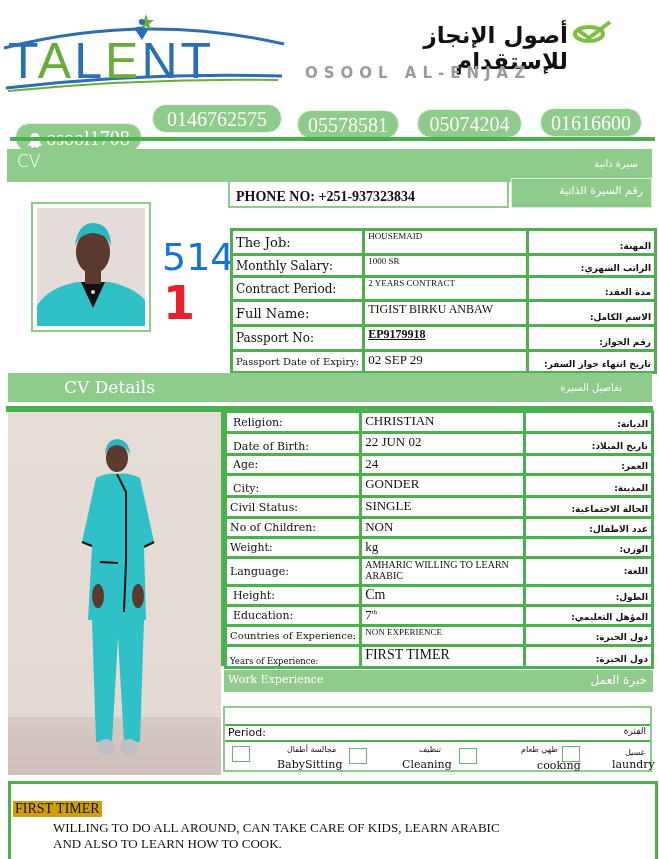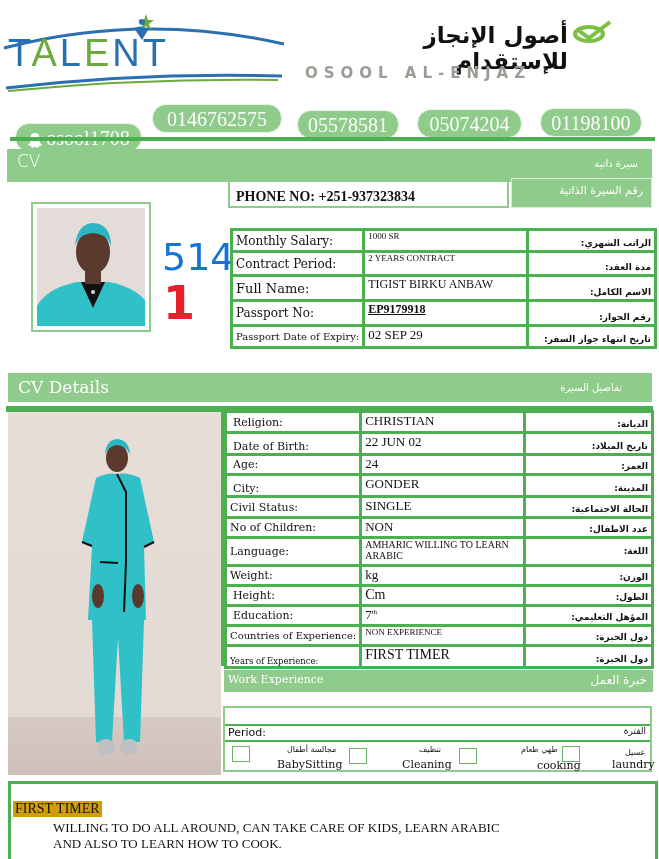--- a/index.html
+++ b/index.html
@@ -2,21 +2,21 @@
 <html><head>
 <meta charset="utf-8">
 <style>
   * { box-sizing: border-box; margin: 0; padding: 0; }
   html, body { width: 659px; height: 859px; background: #ffffff; overflow: hidden; }
   body { position: relative; font-family: "Liberation Serif", serif; color: #111; }
 
   
   .logo-talent { position: absolute; left: 2px; top: 2px; width: 284px; height: 92px; }
   .logo-talent .arc { position: absolute; left: 0; top: 8px; }
-  .logo-talent .word { position: absolute; left: 6px; top: 30px; font-family: "Liberation Sans", sans-serif; font-size: 38px; letter-spacing: 3px; font-weight: 400; }
+  .logo-talent .word { position: absolute; left: 6px; top: 30px; font-family: "Liberation Sans", sans-serif; font-size: 50px; letter-spacing: 3px; font-weight: 400; }
   .logo-talent .word .b { color: #2a6fb0; }
   .logo-talent .word .g { color: #6aab3c; }
   .osool-arabic { position: absolute; left: 303px; top: 22px; width: 265px; text-align: right; font-family: "DejaVu Sans", sans-serif; font-size: 23px; font-weight: 700; color: #111; direction: rtl; }
   .osool-check { position: absolute; left: 572px; top: 20px; }
   .osool-latin { position: absolute; left: 305px; top: 64px; font-family: "DejaVu Sans", sans-serif; font-size: 15px; letter-spacing: 6px; color: #a09a94; font-weight: 700; }
 
   .pill { position: absolute; background: #8fcb8a; color: #fff; border-radius: 14px; font-family: "Liberation Serif", serif; font-size: 20px; height: 29px; line-height: 29px; text-align: center; border: 1px solid #e9f5e6; }
   .pill .snap { display: inline-block; vertical-align: middle; margin-right: 3px; }
   .top-rule { position: absolute; left: 10px; top: 137px; width: 645px; height: 4px; background: #4caf50; }
 
@@ -85,21 +85,21 @@
 <div class="osool-latin">OSOOL AL-ENJAZ</div>
 
 <div class="pill" style="left:15px;top:104px;width:127px;margin-top:19px;">
   <svg class="snap" width="16" height="17" viewBox="0 0 16 17">
     <path d="M8 1 C4 1 3.5 4 3.5 7 L1.5 8 L3.5 9.5 C3 12 1 12.5 0.5 13 L4 14 L5 16 L8 15 L11 16 L12 14 L15.5 13 C15 12.5 13 12 12.5 9.5 L14.5 8 L12.5 7 C12.5 4 12 1 8 1 Z" fill="#fff"></path>
   </svg><span>osool1708</span>
 </div>
 <div class="pill" style="left:152px;top:104px;width:130px;">0146762575</div>
 <div class="pill" style="left:297px;top:110px;width:102px;">05578581</div>
 <div class="pill" style="left:417px;top:109px;width:105px;">05074204</div>
-<div class="pill" style="left:540px;top:108px;width:102px;">01198100</div>
+<div class="pill" style="left:540px;top:108px;width:102px;">01616600</div>
 <div class="top-rule"></div>
 
 <div class="bar" style="left:7px;top:149px;width:645px;height:33px;">
   <span class="l" style="top:2px;font-size:17px;font-weight:300;">CV</span>
   <span class="r" style="top:9px;font-size:10px;">سيرة ذاتية</span>
 </div>
 
 <div class="phone-box">PHONE NO: +251-937323834</div>
 <div class="cv-number-label">رقم السيرة الذاتية</div>
 
@@ -120,20 +120,25 @@
 <div class="num-blue">514</div>
 <div class="num-red">1</div>
 
 <table class="grid" style="left:230px;top:228px;width:427px;">
   <colgroup>
       <col style="width:131px">
       <col style="width:167px">
       <col style="width:129px">
     </colgroup>
   <tbody>
+      <tr style="height:25px">
+    <td class="lab" style="font-size:13px;">The Job:</td>
+    <td class="val" style="font-size:9px;">HOUSEMAID</td>
+    <td class="ar">المهنة:</td>
+  </tr>
   <tr style="height:22px">
     <td class="lab" style="font-size:12px;">Monthly Salary:</td>
     <td class="val" style="font-size:9px;">1000 SR</td>
     <td class="ar">الراتب الشهري:</td>
   </tr>
   <tr style="height:24px">
     <td class="lab" style="font-size:12px;">Contract Period:</td>
     <td class="val" style="font-size:9px;">2 YEARS CONTRACT</td>
     <td class="ar">مدة العقد:</td>
   </tr>
@@ -149,21 +154,21 @@
   </tr>
   <tr style="height:22px">
     <td class="lab" style="font-size:10px;">Passport Date of Expiry:</td>
     <td class="val" style="font-size:13px;">02 SEP 29</td>
     <td class="ar">تاريخ انتهاء جواز السفر:</td>
   </tr>
 </tbody>
   </table>
 
 <div class="bar" style="left:8px;top:373px;width:644px;height:29px;">
-  <span class="l" style="top:4px;font-size:17px;font-family:'DejaVu Serif',serif;">CV Details</span>
+  <span class="l" style="top:4px;font-size:17px;font-family:'DejaVu Serif',serif;margin-left:46px;">CV Details</span>
   <span class="r" style="top:9px;font-size:10px;right:30px;">تفاصيل السيرة</span>
 </div>
 
 <div class="outer-frame"></div>
 
 <div class="photo-full">
   <svg width="213" height="363" viewBox="0 0 213 363">
 
     <ellipse cx="109" cy="46" rx="11" ry="14" fill="#5a3a2c"></ellipse>
     <path d="M97 42 Q98 28 109 27 Q121 28 122 42 Q118 34 109 33 Q100 34 97 42 Z" fill="#2cb5c2"></path>
@@ -215,29 +220,29 @@
   <tr style="height:21px">
     <td class="lab" style="font-size:11px;">Civil Status:</td>
     <td class="val" style="font-size:13px;">SINGLE</td>
     <td class="ar">الحالة الاجتماعية:</td>
   </tr>
   <tr style="height:20px">
     <td class="lab" style="font-size:11px;">No of Children:</td>
     <td class="val" style="font-size:13px;">NON</td>
     <td class="ar">عدد الاطفال:</td>
   </tr>
+  <tr style="height:20px">
+    <td class="lab" style="font-size:11px;">Weight:</td>
+    <td class="val" style="font-size:13px;">kg</td>
+    <td class="ar">الوزن:</td>
+  </tr>
   <tr style="height:28px">
     <td class="lab" style="font-size:11px;">Language:</td>
     <td class="val" style="font-size:10px;white-space:normal;line-height:11px;">AMHARIC WILLING TO LEARN ARABIC</td>
     <td class="ar" style="vertical-align:middle;">اللغة:</td>
-  </tr>
-  <tr style="height:20px">
-    <td class="lab" style="font-size:11px;">Weight:</td>
-    <td class="val" style="font-size:13px;">kg</td>
-    <td class="ar">الوزن:</td>
   </tr>
   <tr style="height:20px">
     <td class="lab" style="font-size:11px;padding-left:6px;">Height:</td>
     <td class="val" style="font-size:14px;">Cm</td>
     <td class="ar">الطول:</td>
   </tr>
   <tr style="height:20px">
     <td class="lab" style="font-size:11px;padding-left:6px;">Education:</td>
     <td class="val" style="font-size:13px;"><span>7</span><sup style="font-size:7px;">th</sup></td>
     <td class="ar">المؤهل التعليمي:</td>

